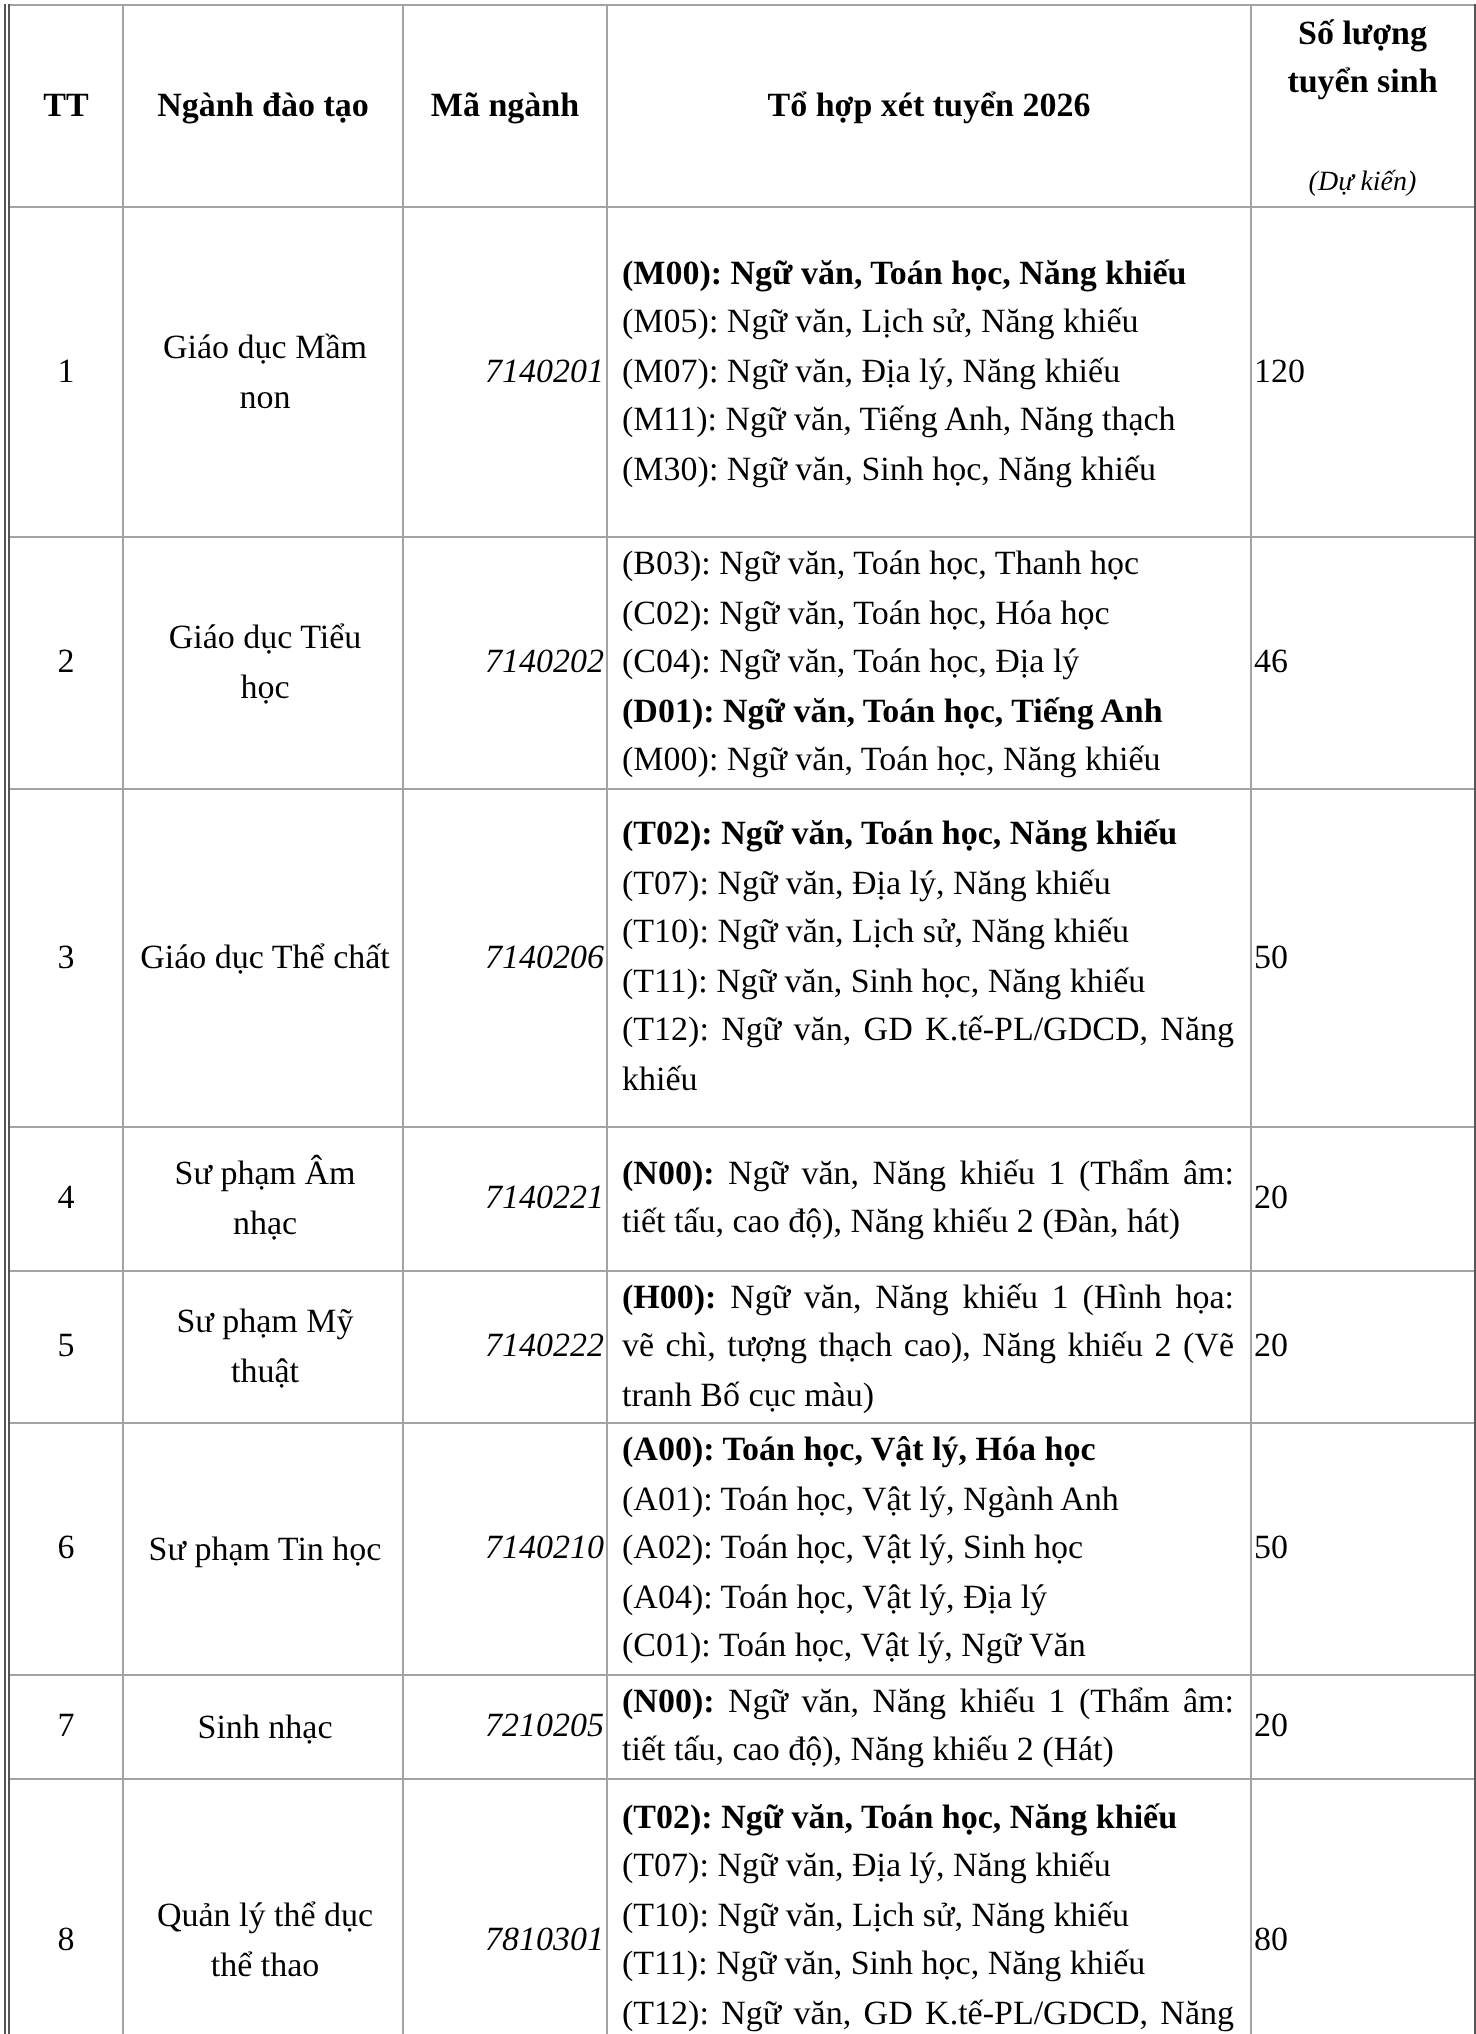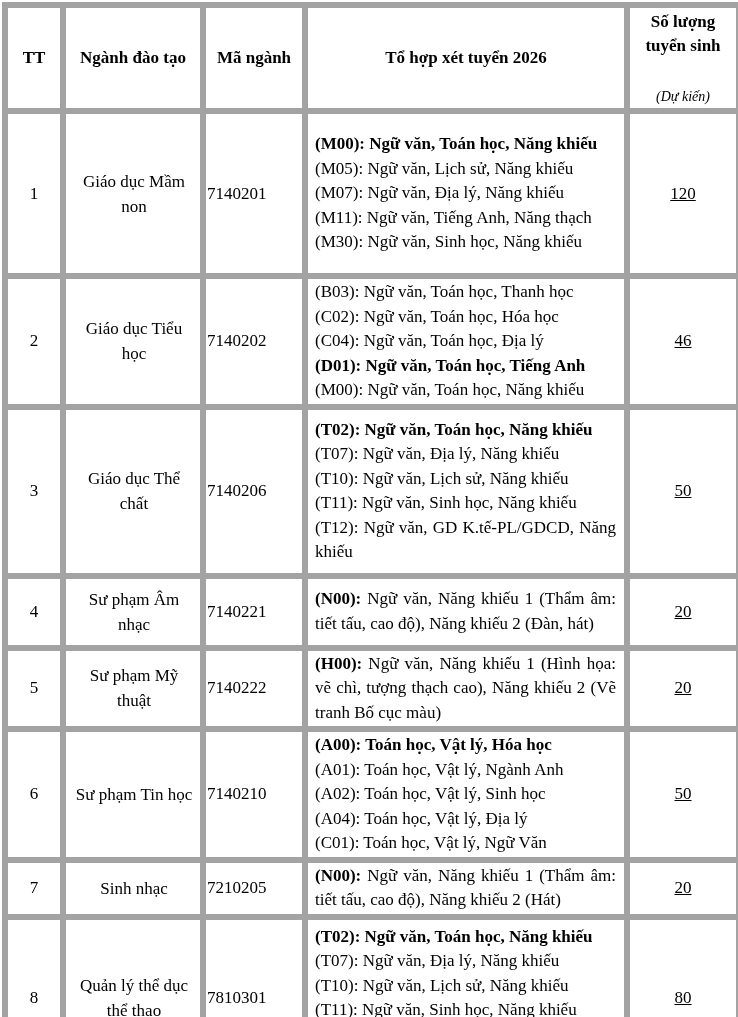--- a/index.html
+++ b/index.html
@@ -11,36 +11,36 @@
     table-layout: fixed;
     font-family: "Liberation Serif", serif;
     font-size: 17px;
     color: #000;
     border-left: 3px double #555;
     border-right: 2px solid #555;
     border-bottom: 2px solid #555;
     border-top: 1px solid #555;
   }
   table.adm th, table.adm td {
-    border: 6px solid #a3a3a3;
+    border: 1px solid #a3a3a3;
     vertical-align: middle;
   }
   table.adm th {
     font-weight: bold;
     text-align: center;
     line-height: 24px;
     padding: 2px 4px;
     font-size: 17px;
   }
   .sub-italic { display: block; font-weight: normal; font-style: italic; font-size: 14px; line-height: 18px; margin-top: 30px; }
   td.tt { text-align: center; }
   td.name { padding: 0 6px 0 8px; line-height: 25px; text-align: center; }
-  td.code { text-align: left; }
+  td.code { text-align: right; font-style: italic; }
   td.combos { padding: 1px 8px 1px 7px; line-height: 24.5px; }
-  td.quota { text-align: center; text-decoration: underline; }
+  td.quota { text-align: left; }
   .combo { display: block; }
   .combo.just { text-align: justify; text-align-last: left; }
   .b { font-weight: bold; }
 </style>
 </head>
 <body>
 
 <table class="adm">
   <colgroup>
     <col style="width:58px">

